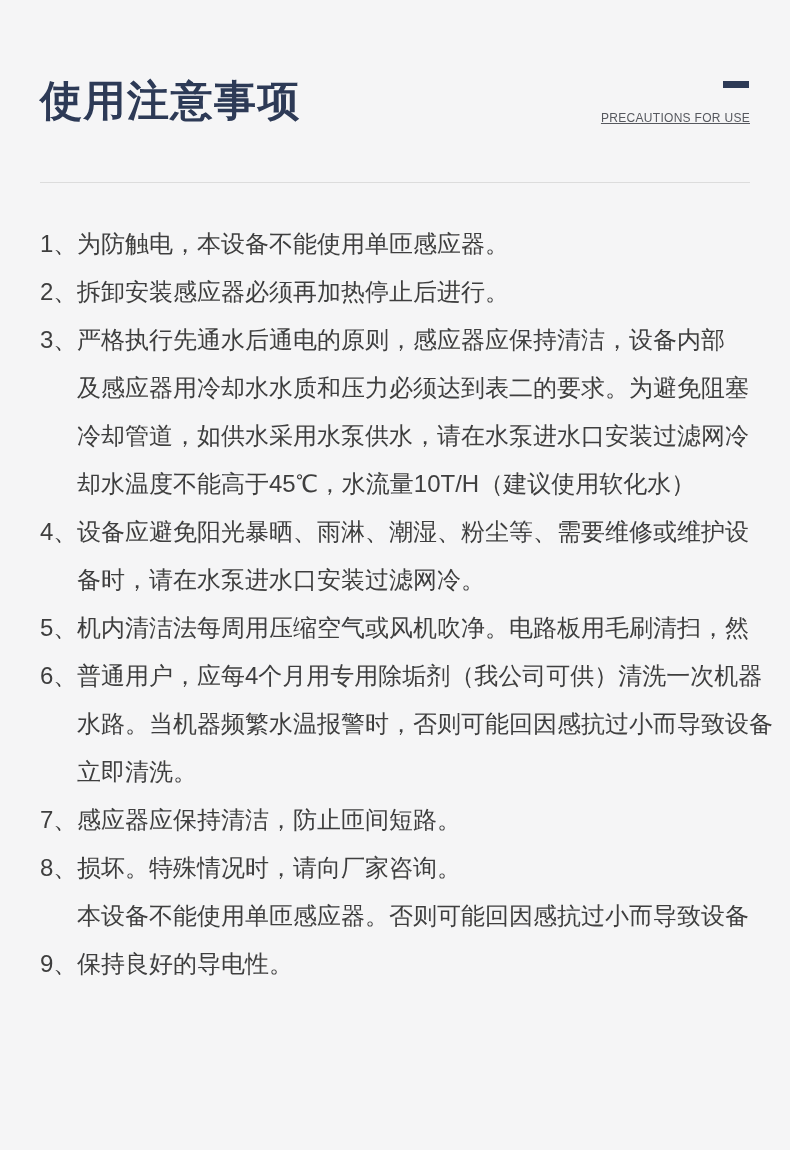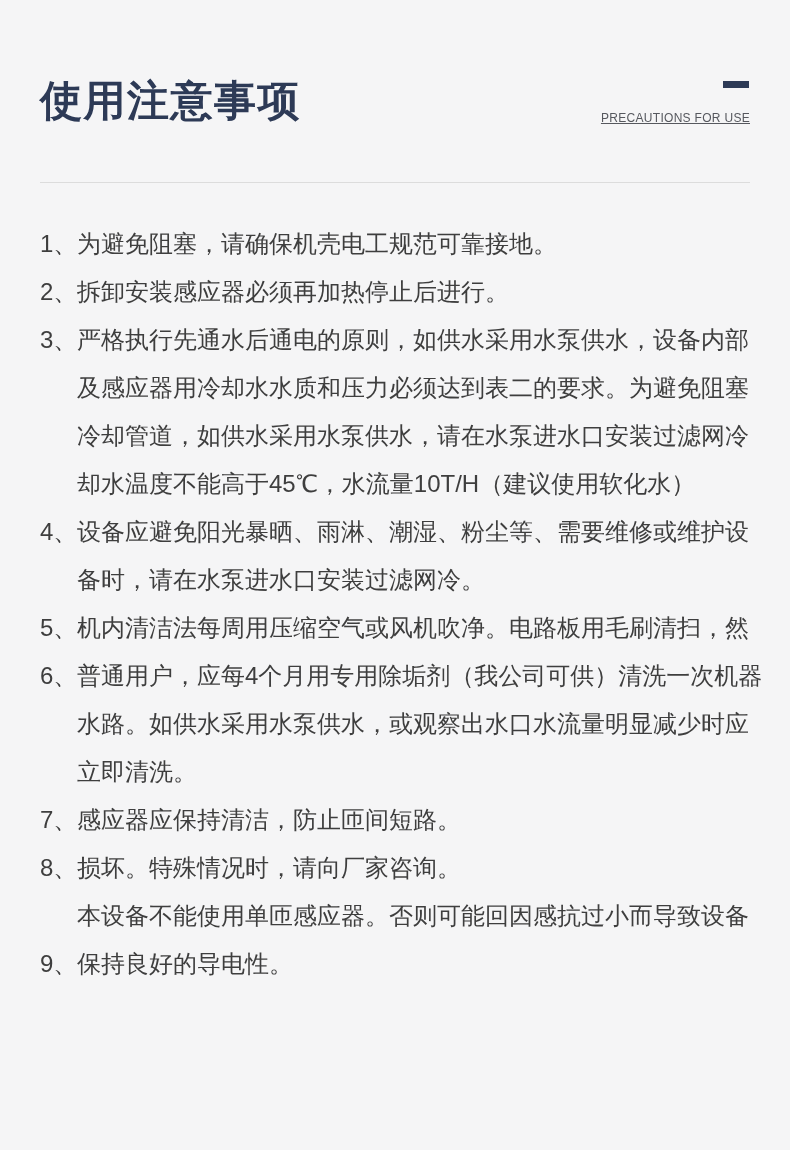--- a/index.html
+++ b/index.html
@@ -93,46 +93,46 @@
     <h1 class="page-title">使用注意事项</h1>
     <span class="accent-dash"></span>
     <span class="page-subtitle">PRECAUTIONS FOR USE</span>
   </header>
 
   <hr class="divider">
 
   <ol class="precaution-list">
       <li class="precaution-item">
         <span class="item-number">1、</span>
-        <div class="item-line">为避免阻塞，请确保机壳电工规范可靠接地。</div>
+        <div class="item-line">为防触电，本设备不能使用单匝感应器。</div>
       </li>
       <li class="precaution-item">
         <span class="item-number">2、</span>
         <div class="item-line">拆卸安装感应器必须再加热停止后进行。</div>
       </li>
       <li class="precaution-item">
         <span class="item-number">3、</span>
-        <div class="item-line">严格执行先通水后通电的原则，如供水采用水泵供水，设备内部</div>
+        <div class="item-line">严格执行先通水后通电的原则，感应器应保持清洁，设备内部</div>
         <div class="item-line">及感应器用冷却水水质和压力必须达到表二的要求。为避免阻塞</div>
         <div class="item-line">冷却管道，如供水采用水泵供水，请在水泵进水口安装过滤网冷</div>
         <div class="item-line">却水温度不能高于45℃，水流量10T/H（建议使用软化水）</div>
       </li>
       <li class="precaution-item">
         <span class="item-number">4、</span>
         <div class="item-line">设备应避免阳光暴晒、雨淋、潮湿、粉尘等、需要维修或维护设</div>
         <div class="item-line">备时，请在水泵进水口安装过滤网冷。</div>
       </li>
       <li class="precaution-item">
         <span class="item-number">5、</span>
         <div class="item-line">机内清洁法每周用压缩空气或风机吹净。电路板用毛刷清扫，然</div>
       </li>
       <li class="precaution-item">
         <span class="item-number">6、</span>
         <div class="item-line">普通用户，应每4个月用专用除垢剂（我公司可供）清洗一次机器</div>
-        <div class="item-line">水路。如供水采用水泵供水，或观察出水口水流量明显减少时应</div>
+        <div class="item-line">水路。当机器频繁水温报警时，否则可能回因感抗过小而导致设备</div>
         <div class="item-line">立即清洗。</div>
       </li>
       <li class="precaution-item">
         <span class="item-number">7、</span>
         <div class="item-line">感应器应保持清洁，防止匝间短路。</div>
       </li>
       <li class="precaution-item">
         <span class="item-number">8、</span>
         <div class="item-line">损坏。特殊情况时，请向厂家咨询。</div>
         <div class="item-line">本设备不能使用单匝感应器。否则可能回因感抗过小而导致设备</div>

